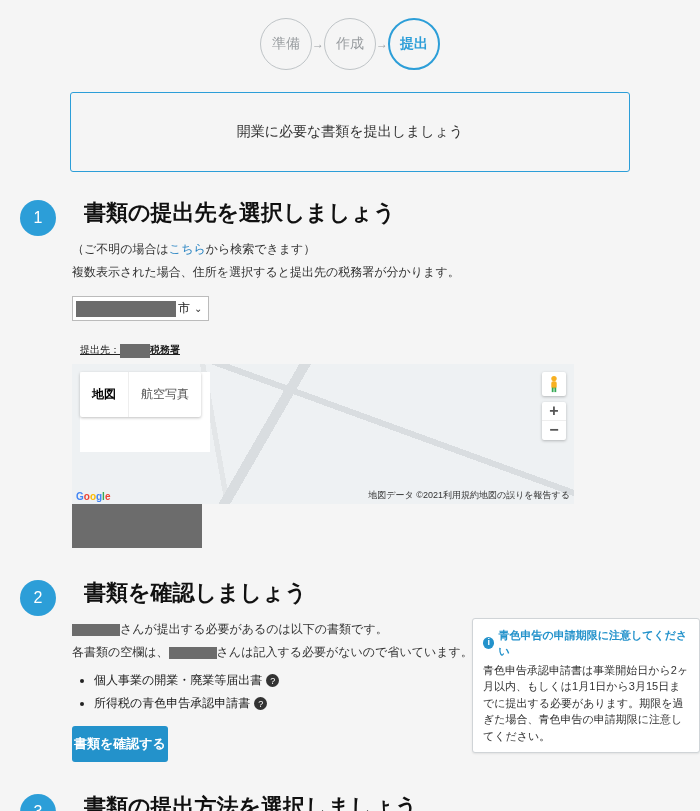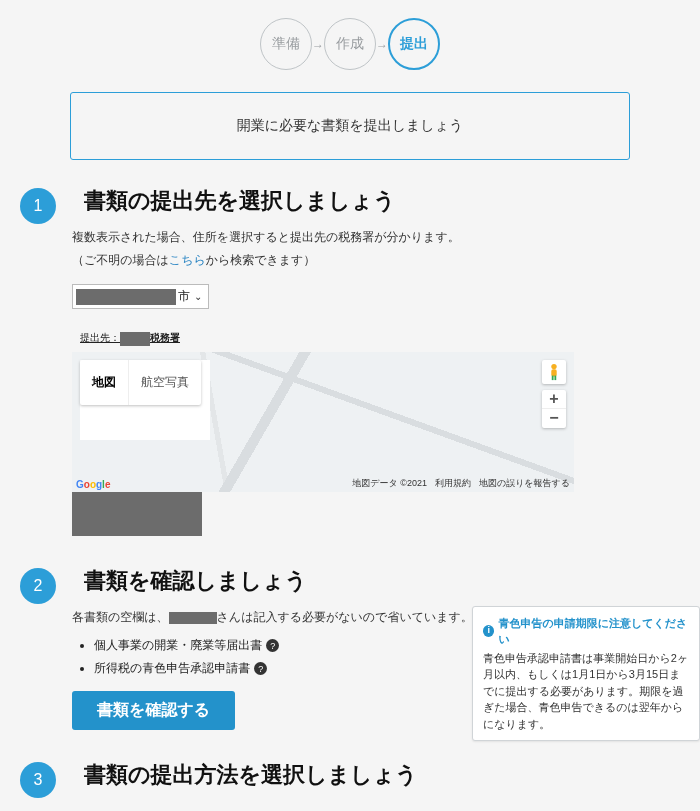--- a/index.html
+++ b/index.html
@@ -38,21 +38,21 @@
     border-radius:50%;display:flex;align-items:center;justify-content:center;
     color:var(--step-text);font-size:14px;background:#fff0;
   }
   .step.active{
     border:2px solid var(--blue);color:var(--blue);font-weight:600;text-align:right;
   }
   .step-arrow{color:var(--step-text);font-size:12px;}
   .banner{
     border:1px solid var(--blue);
     border-radius:3px;
-    padding:24px 0;
+    padding:30px 0;
     text-align:center;
     font-size:14px;
     color:#333;
     margin:0 50px 26px;
     background:#fff0;
   }
   
   .section{
     display:flex;
     gap:16px;
@@ -119,42 +119,42 @@
     width:24px;height:38px;background:#fff;border-radius:2px;
     box-shadow:0 1px 3px rgba(0,0,0,.25);
     display:flex;flex-direction:column;
   }
   .map-box.single{height:24px;align-items:center;justify-content:center;font-size:14px;}
   .zoom-btn{flex:1;display:flex;align-items:center;justify-content:center;color:#555;font-size:16px;font-weight:600;}
   .zoom-btn + .zoom-btn{border-top:1px solid #eee;}
   .pegman{width:14px;height:18px;}
   .map-footer{
     position:absolute;bottom:2px;right:4px;color:#333;font-size:9px;
-    display:flex;gap:8px;z-index:3;
+    display:flex;gap:0;z-index:3;
   }
   .map-footer span{white-space:nowrap;}
   .map-logo{
     position:absolute;bottom:2px;left:4px;z-index:3;font-size:10px;font-weight:600;
   }
   .map-logo .g1{color:#4285F4;} .map-logo .g2{color:#EA4335;} .map-logo .g3{color:#FBBC05;}
   .map-logo .g4{color:#4285F4;} .map-logo .g5{color:#34A853;} .map-logo .g6{color:#EA4335;}
   .map-under-mask{
     width:130px;height:44px;background:#6c6c6c;margin-top:0;
   }
   
   .mask-inline{display:inline-block;width:48px;height:12px;background:#6c6c6c;vertical-align:middle;}
   ul.docs{margin:10px 0 14px;padding-left:22px;}
   ul.docs li{font-size:12px;margin-bottom:6px;}
   .qmark{
     display:inline-flex;width:13px;height:13px;border-radius:50%;background:#333;color:#fff;
     align-items:center;justify-content:center;font-size:9px;margin-left:4px;vertical-align:middle;
   }
   .btn{
     display:inline-block;background:var(--blue-strong);color:#fff;border:none;
-    padding:9px 25px;font-size:16px;font-weight:600;border-radius:3px;cursor:pointer;
+    padding:9px 2px;font-size:13px;font-weight:600;border-radius:3px;cursor:pointer;
   }
   
   .callout{
     position:absolute;right:-20px;top:40px;width:228px;
     border:1px solid #d0d4d7;background:#fff;border-radius:3px;
     padding:8px 10px;font-size:11px;line-height:1.5;color:#333;
     box-shadow:0 1px 2px rgba(0,0,0,.08);
   }
   .callout-title{color:var(--blue-strong);font-weight:700;display:flex;align-items:center;gap:4px;margin-bottom:2px;}
   .info-icon{
@@ -182,24 +182,24 @@
   </div>
 
   <div class="banner">
     <span>開業に必要な書類を提出しましょう</span>
   </div>
 
   <div class="section">
     <div class="badge">1</div>
     <div class="section-body">
       <h2>書類の提出先を選択しましょう</h2>
-      <p>複数表示された場合、住所を選択すると提出先の税務署が分かります。</p>
       <p>
         <span>（ご不明の場合は</span><a class="inline">こちら</a><span>から検索できます）</span>
       </p>
+      <p>複数表示された場合、住所を選択すると提出先の税務署が分かります。</p>
 
       <div class="select-wrap">
         <span class="select-masked"></span>
         <span>市</span>
         <span class="caret">⌄</span>
       </div>
 
       <div class="dest-line">
         <span>提出先：</span><span class="dest-mask"></span><b>税務署</b>
       </div>
@@ -234,34 +234,37 @@
       </div>
       <div class="map-under-mask"></div>
     </div>
   </div>
 
   <div class="section">
     <div class="badge">2</div>
     <div class="section-body">
       <h2>書類を確認しましょう</h2>
       <p>
+        <span class="mask-inline"></span><span>さんが提出する必要があるのは以下の書類です。</span>
+      </p>
+      <p>
         <span>各書類の空欄は、</span><span class="mask-inline"></span><span>さんは記入する必要がないので省いています。</span>
       </p>
       <ul class="docs">
         <li><span>個人事業の開業・廃業等届出書</span><span class="qmark">?</span></li>
         <li><span>所得税の青色申告承認申請書</span><span class="qmark">?</span></li>
       </ul>
       <button class="btn">書類を確認する</button>
 
       <div class="callout">
         <div class="callout-title">
           <span class="info-icon">i</span>
           <span>青色申告の申請期限に注意してください</span>
         </div>
-        <div>青色申告承認申請書は事業開始日から2ヶ月以内、もしくは1月1日から3月15日までに提出する必要があります。期限を過ぎた場合、青色申告できるのは翌年からになります。</div>
+        <div>青色申告承認申請書は事業開始日から2ヶ月以内、もしくは1月1日から3月15日までに提出する必要があります。期限を過ぎた場合、青色申告の申請期限に注意してください。</div>
       </div>
     </div>
   </div>
 
   <div class="section" style="margin-bottom:10px;">
     <div class="badge">3</div>
     <div class="section-body">
       <h2>書類の提出方法を選択しましょう</h2>
 
     </div>

